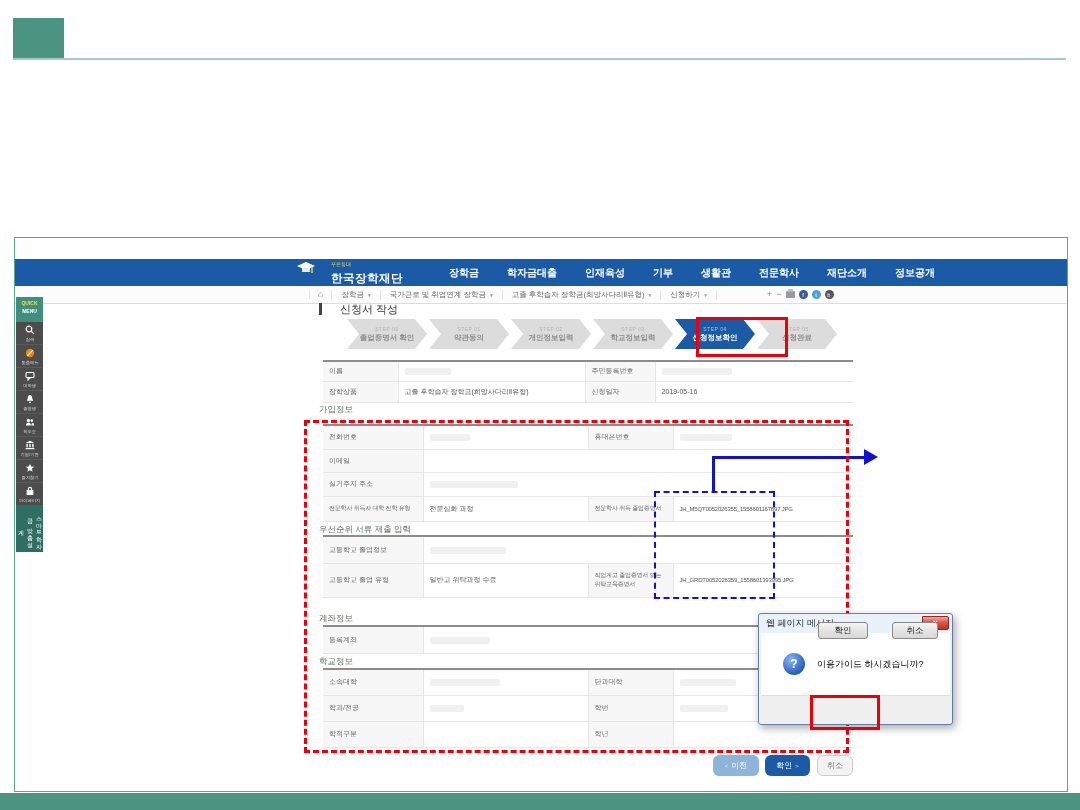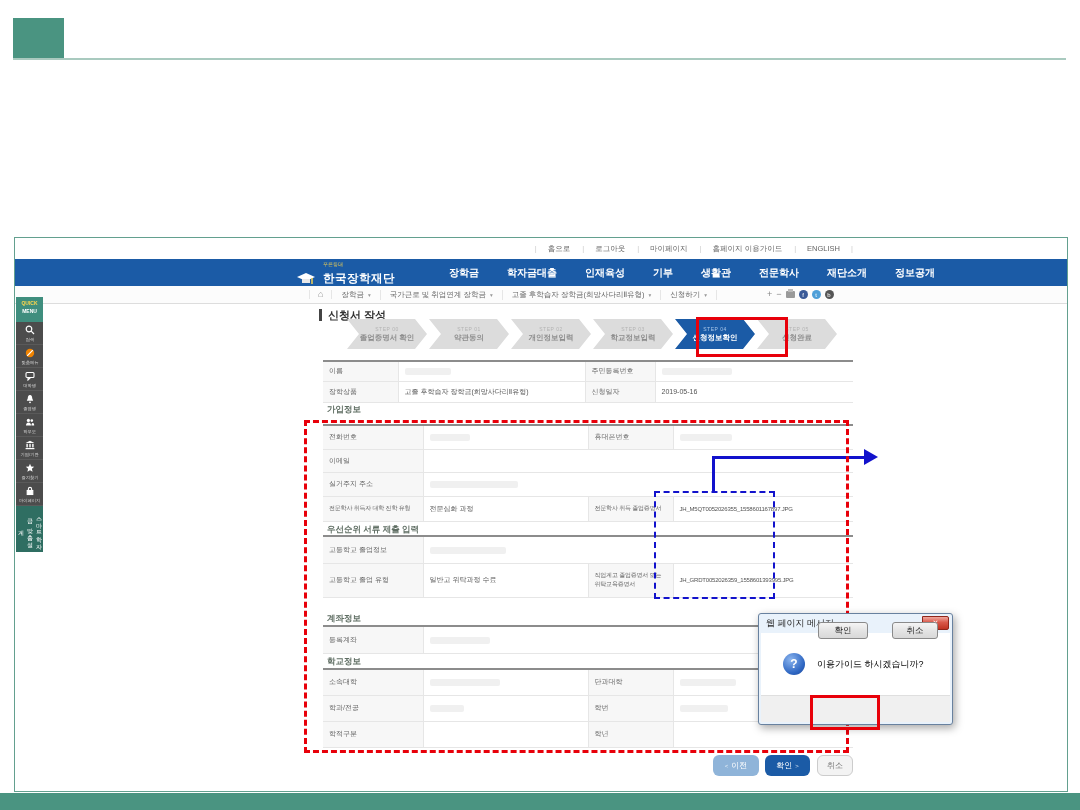--- a/index.html
+++ b/index.html
@@ -12,21 +12,21 @@
   
   .shot{position:absolute;left:14px;top:237px;width:1052px;height:553px;border:1px solid #63a08f;background:#fff;}
   
   .util{position:absolute;top:0;left:0;right:0;height:21px;display:flex;align-items:center;justify-content:flex-end;
         padding-right:214px;font-size:7.5px;color:#666;}
   .ulink{padding:0 6px;cursor:pointer;}
   .ulink::before{content:"|";color:#ccc;margin-right:11px;}
   .util::after{content:"|";color:#ccc;margin-left:5px;}
   
   .gnb{position:absolute;top:21px;left:0;right:0;height:27px;background:#1b5ba6;}
-  .logo{position:absolute;left:282px;top:3px;display:flex;align-items:flex-end;gap:8px;color:#fff;}
+  .logo{position:absolute;left:282px;top:3px;display:flex;align-items:flex-start;gap:16px;color:#fff;}
   .logo-sub{font-size:5px;color:#ffd84d;display:block;line-height:1.1;}
   .logo-brand{font-size:11.5px;font-weight:bold;letter-spacing:.5px;line-height:1;}
   .nav{position:absolute;left:420px;top:0;height:27px;display:flex;align-items:center;}
   .nav-item{font-size:10px;font-weight:bold;color:#fff;padding:0 14px;cursor:pointer;white-space:nowrap;}
   
   .crumb{position:absolute;top:48px;left:0;right:0;height:17px;background:#fcfcfc;border-bottom:1px solid #ddd;
          display:flex;align-items:center;font-size:7.5px;color:#666;}
   .crumb-home{margin-left:294px;padding:0 8px;border-left:1px solid #e6e6e6;border-right:1px solid #e6e6e6;
               color:#888;font-size:9px;line-height:1;}
   .crumb-item{padding:0 9px;border-right:1px solid #e6e6e6;white-space:nowrap;cursor:pointer;}
@@ -42,38 +42,38 @@
   .quick{position:absolute;left:1px;top:59px;width:27px;background:#4c4c4c;z-index:2;display:flex;flex-direction:column;}
   .q-head{height:22px;background:#3f8e7e;text-align:center;padding-top:3px;line-height:1.5;}
   .q-head .q1{display:block;font-size:5px;font-weight:bold;color:#ffd84d;}
   .q-head .q2{display:block;font-size:5px;font-weight:bold;color:#fff;}
   .q-item{display:flex;flex-direction:column;align-items:center;padding:3px 0 2px;border-bottom:1px solid #5a5a5a;cursor:pointer;}
   .q-label{font-size:5px;color:#ddd;margin-top:1px;white-space:nowrap;transform:scale(.85);}
   .q-banner{background:#2f6e62;color:#fff;font-size:6px;writing-mode:vertical-rl;text-align:center;
             padding:5px 0;letter-spacing:1px;height:36px;margin:0 auto;width:27px;}
   
   .content{position:absolute;left:276px;top:60px;width:560px;height:493px;z-index:1;}
-  .page-title{position:absolute;left:28px;top:11px;font-size:11px;font-weight:bold;color:#333;
-              border-left:3px solid #444;padding-left:6px;line-height:1.1;}
+  .page-title{position:absolute;left:28px;top:5px;font-size:11px;font-weight:normal;color:#333;
+              border-left:3px solid #444;padding-left:18px;line-height:1.1;}
   .steps{position:absolute;left:56px;top:21px;display:flex;gap:2px;}
   .step{width:80px;height:30px;background:#dcdcdc;display:flex;flex-direction:column;align-items:center;
         justify-content:center;gap:1px;
         clip-path:polygon(0 0,calc(100% - 12px) 0,100% 50%,calc(100% - 12px) 100%,0 100%,12px 50%);}
   .step .no{font-size:5px;color:#b3b3b3;letter-spacing:.5px;}
   .step .lb{font-size:7.5px;font-weight:bold;color:#8e8e8e;white-space:nowrap;}
   .step.active{background:#1b5ba6;}
   .step.active .no{color:#a8c6e8;} .step.active .lb{color:#fff;}
   
   table.tbl{position:absolute;width:530px;border-collapse:collapse;table-layout:fixed;
             border-top:2px solid #8c8c8c;border-bottom:1px solid #ccc;}
   .tbl td{border:1px solid #e6e6e6;border-left:none;font-size:7px;color:#555;padding:0 6px;overflow:hidden;}
   .tbl td:last-child{border-right:none;}
   .tbl td.lab{background:#f7f7f7;color:#666;}
   .tbl td.sm{font-size:6px;letter-spacing:-.2px;}
-  .sec-title{position:absolute;left:36px;font-size:8.5px;font-weight:bold;color:#5f6e63;}
+  .sec-title{position:absolute;left:28px;font-size:8.5px;font-weight:normal;color:#5f6e63;}
   .redact{display:inline-block;height:7px;background:#f0f0f0;border-radius:2px;vertical-align:middle;}
   
   .fbtn{position:absolute;height:21px;display:flex;align-items:center;justify-content:center;gap:3px;
         font-size:8px;border-radius:6px;cursor:pointer;box-sizing:border-box;}
   .btn-prev{left:422px;top:457px;width:46px;background:#8fb4d9;color:#fff;}
   .btn-confirm{left:474px;top:457px;width:45px;background:#1b5ba6;color:#fff;}
   .btn-cancel{left:526px;top:457px;width:36px;background:#f3f3f3;border:1px solid #ccc;color:#777;}
   .arr{font-size:6px;opacity:.8;}
   
   .anno{position:absolute;pointer-events:none;}
@@ -108,27 +108,20 @@
 </style>
 </head>
 <body>
 
 <div>
   <div class="chip"></div>
   <div class="rule"></div>
 
   <div class="shot">
 
-    <div class="util">
-      <span class="ulink">홈으로</span>
-      <span class="ulink">로그아웃</span>
-      <span class="ulink">마이페이지</span>
-      <span class="ulink">홈페이지 이용가이드</span>
-      <span class="ulink">ENGLISH</span>
-    </div>
 
     <div class="gnb">
       <div class="logo">
         <span>
           <svg width="18" height="13" viewBox="0 0 18 13">
             <polygon points="9,0 18,4 9,8 0,4" fill="#fff"></polygon>
             <rect x="5" y="6" width="8" height="4" fill="#e8e8e8"></rect>
             <line x1="15" y1="5" x2="15" y2="11" stroke="#ffd84d" stroke-width="1.4"></line>
           </svg>
         </span>

